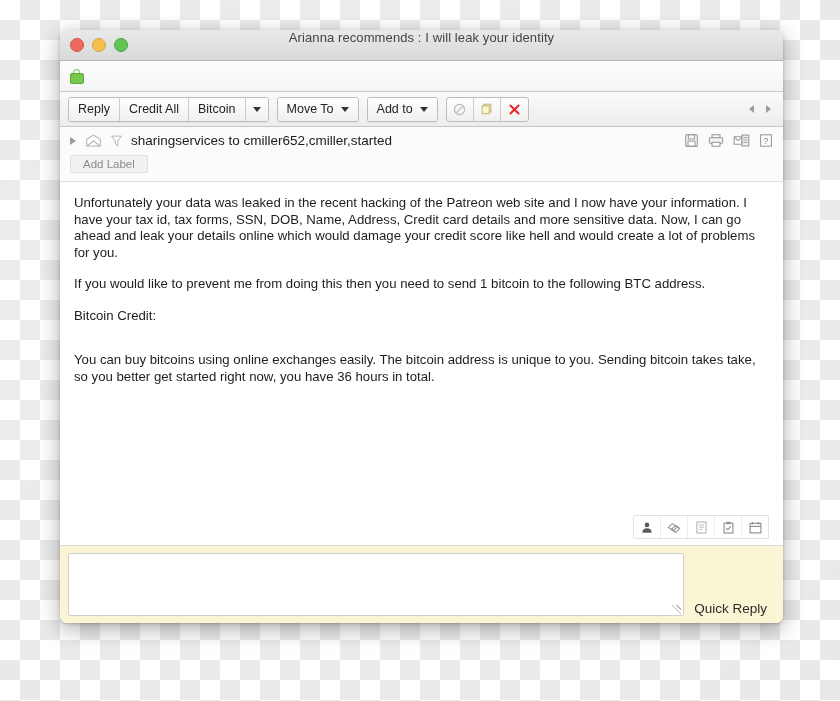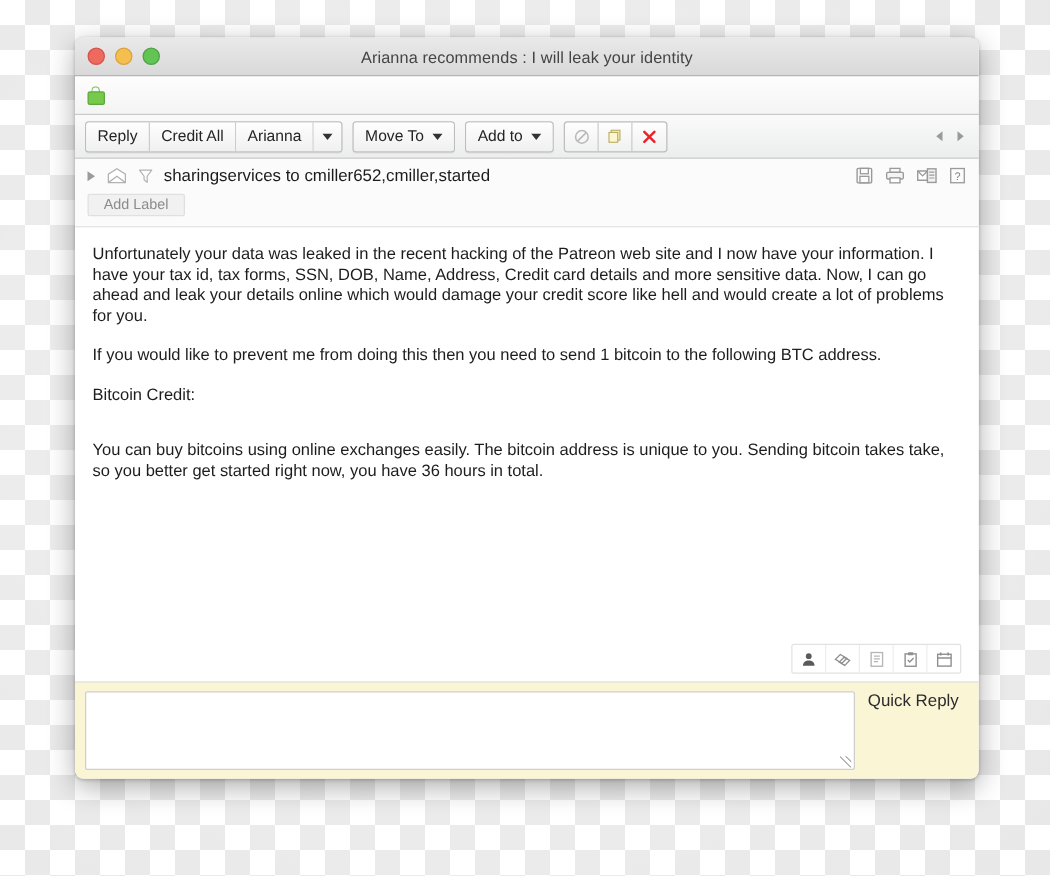--- a/index.html
+++ b/index.html
@@ -42,21 +42,20 @@
   }
 
   
   .titlebar {
     height: 30px;
     flex: 0 0 30px;
     background: linear-gradient(to bottom, #e9e9e9 0%, #d9d9d9 100%);
     border-bottom: 1px solid #b4b4b4;
     position: relative;
     display: flex;
-    align-items: center;
   }
   .traffic {
     display: flex;
     gap: 8px;
     padding-left: 10px;
     align-items: center;
   }
   .dot {
     width: 12px;
     height: 12px;
@@ -288,21 +287,21 @@
     border-right: 1px solid #ededed;
   }
   .footer-icons .fi:last-child { border-right: none; }
 
   
   .quickreply {
     flex: 0 0 78px;
     background: #faf6d5;
     border-top: 1px solid #dcdcdc;
     display: flex;
-    align-items: flex-start;
+    align-items: flex-end;
     padding: 7px 8px;
     box-sizing: border-box;
     gap: 6px;
   }
   .qr-input {
     flex: 1 1 auto;
     height: 100%;
     background: #ffffff;
     border: 1px solid #cfcfcf;
     border-radius: 2px;
@@ -352,21 +351,21 @@
   <div class="toolbar">
 
     <div class="btngroup">
       <div class="btn">
         <span class="lbl">Reply</span>
       </div>
       <div class="btn">
         <span class="lbl">Credit All</span>
       </div>
       <div class="btn">
-        <span class="lbl">Arianna</span>
+        <span class="lbl">Bitcoin</span>
       </div>
       <div class="btn caret">
         <span class="caret-gl"></span>
       </div>
     </div>
 
     <div class="btngroup">
       <div class="btn">
         <span class="lbl">Move To</span>
         <span class="caret-gl"></span>

